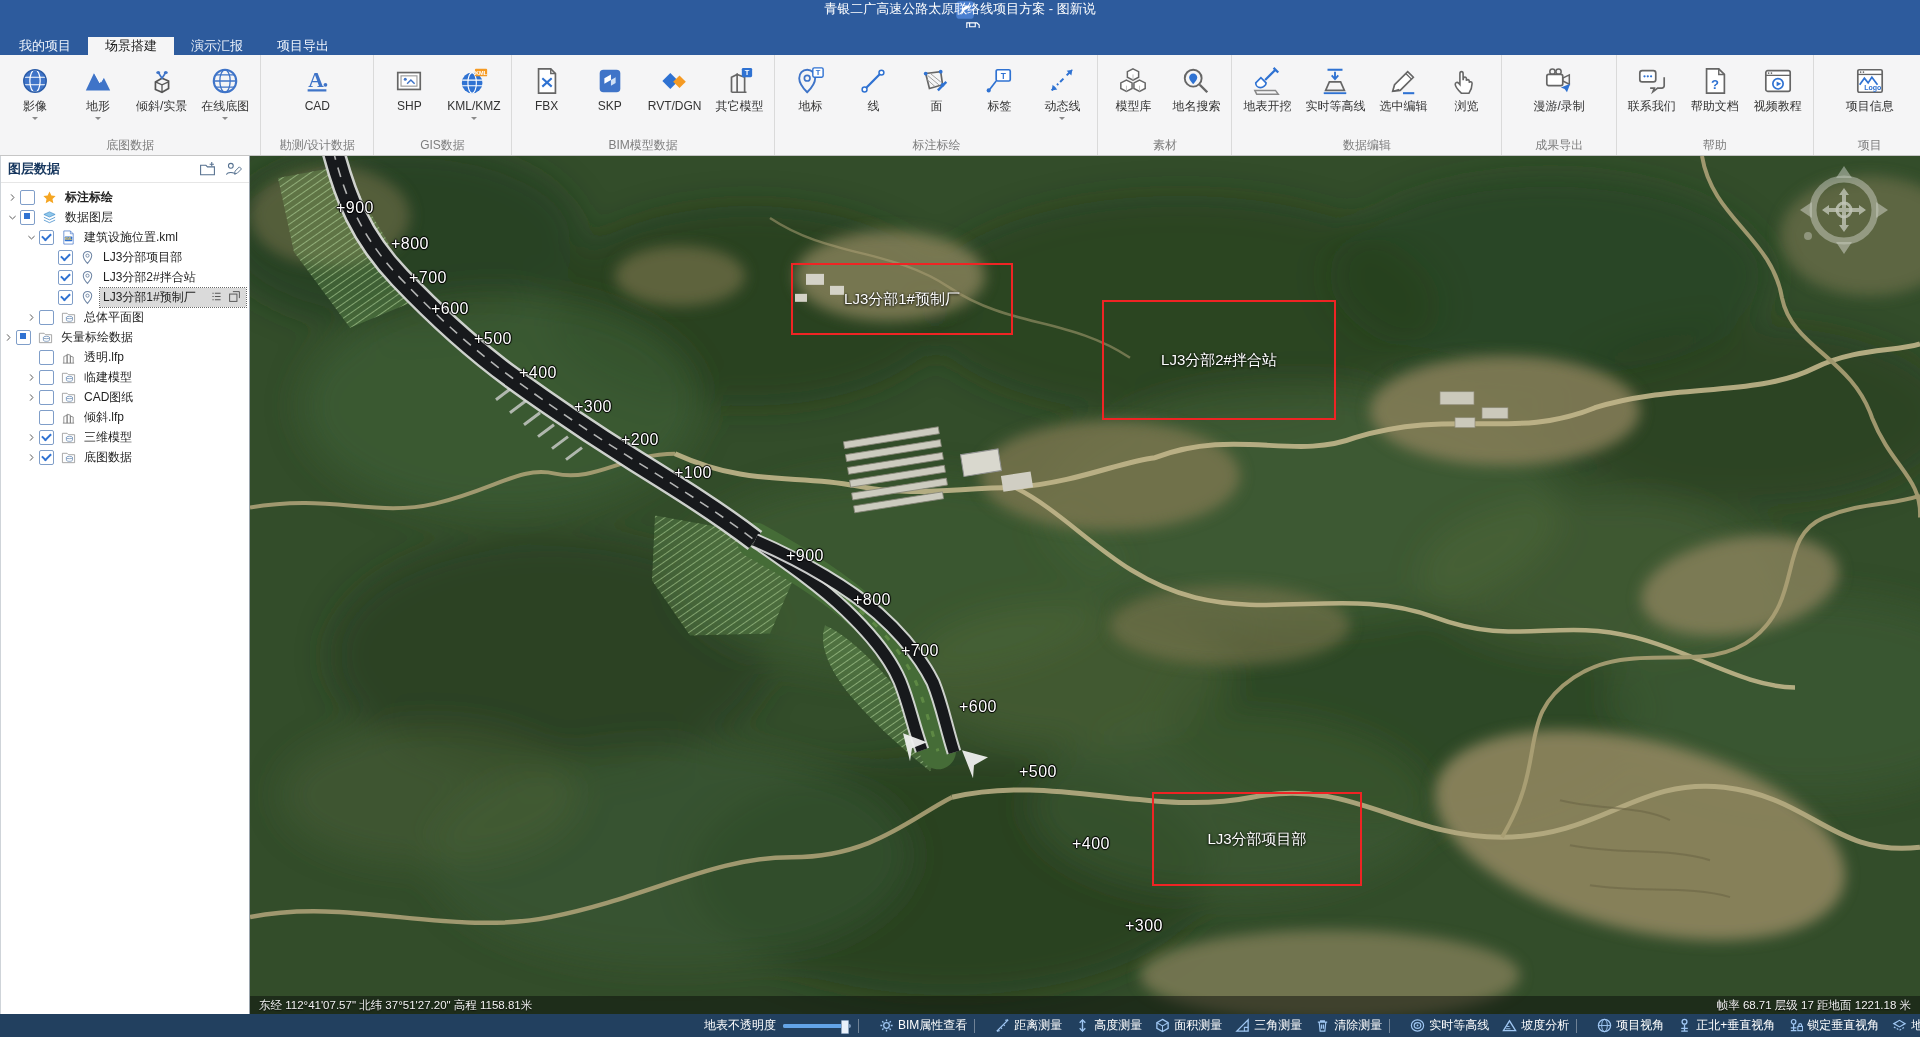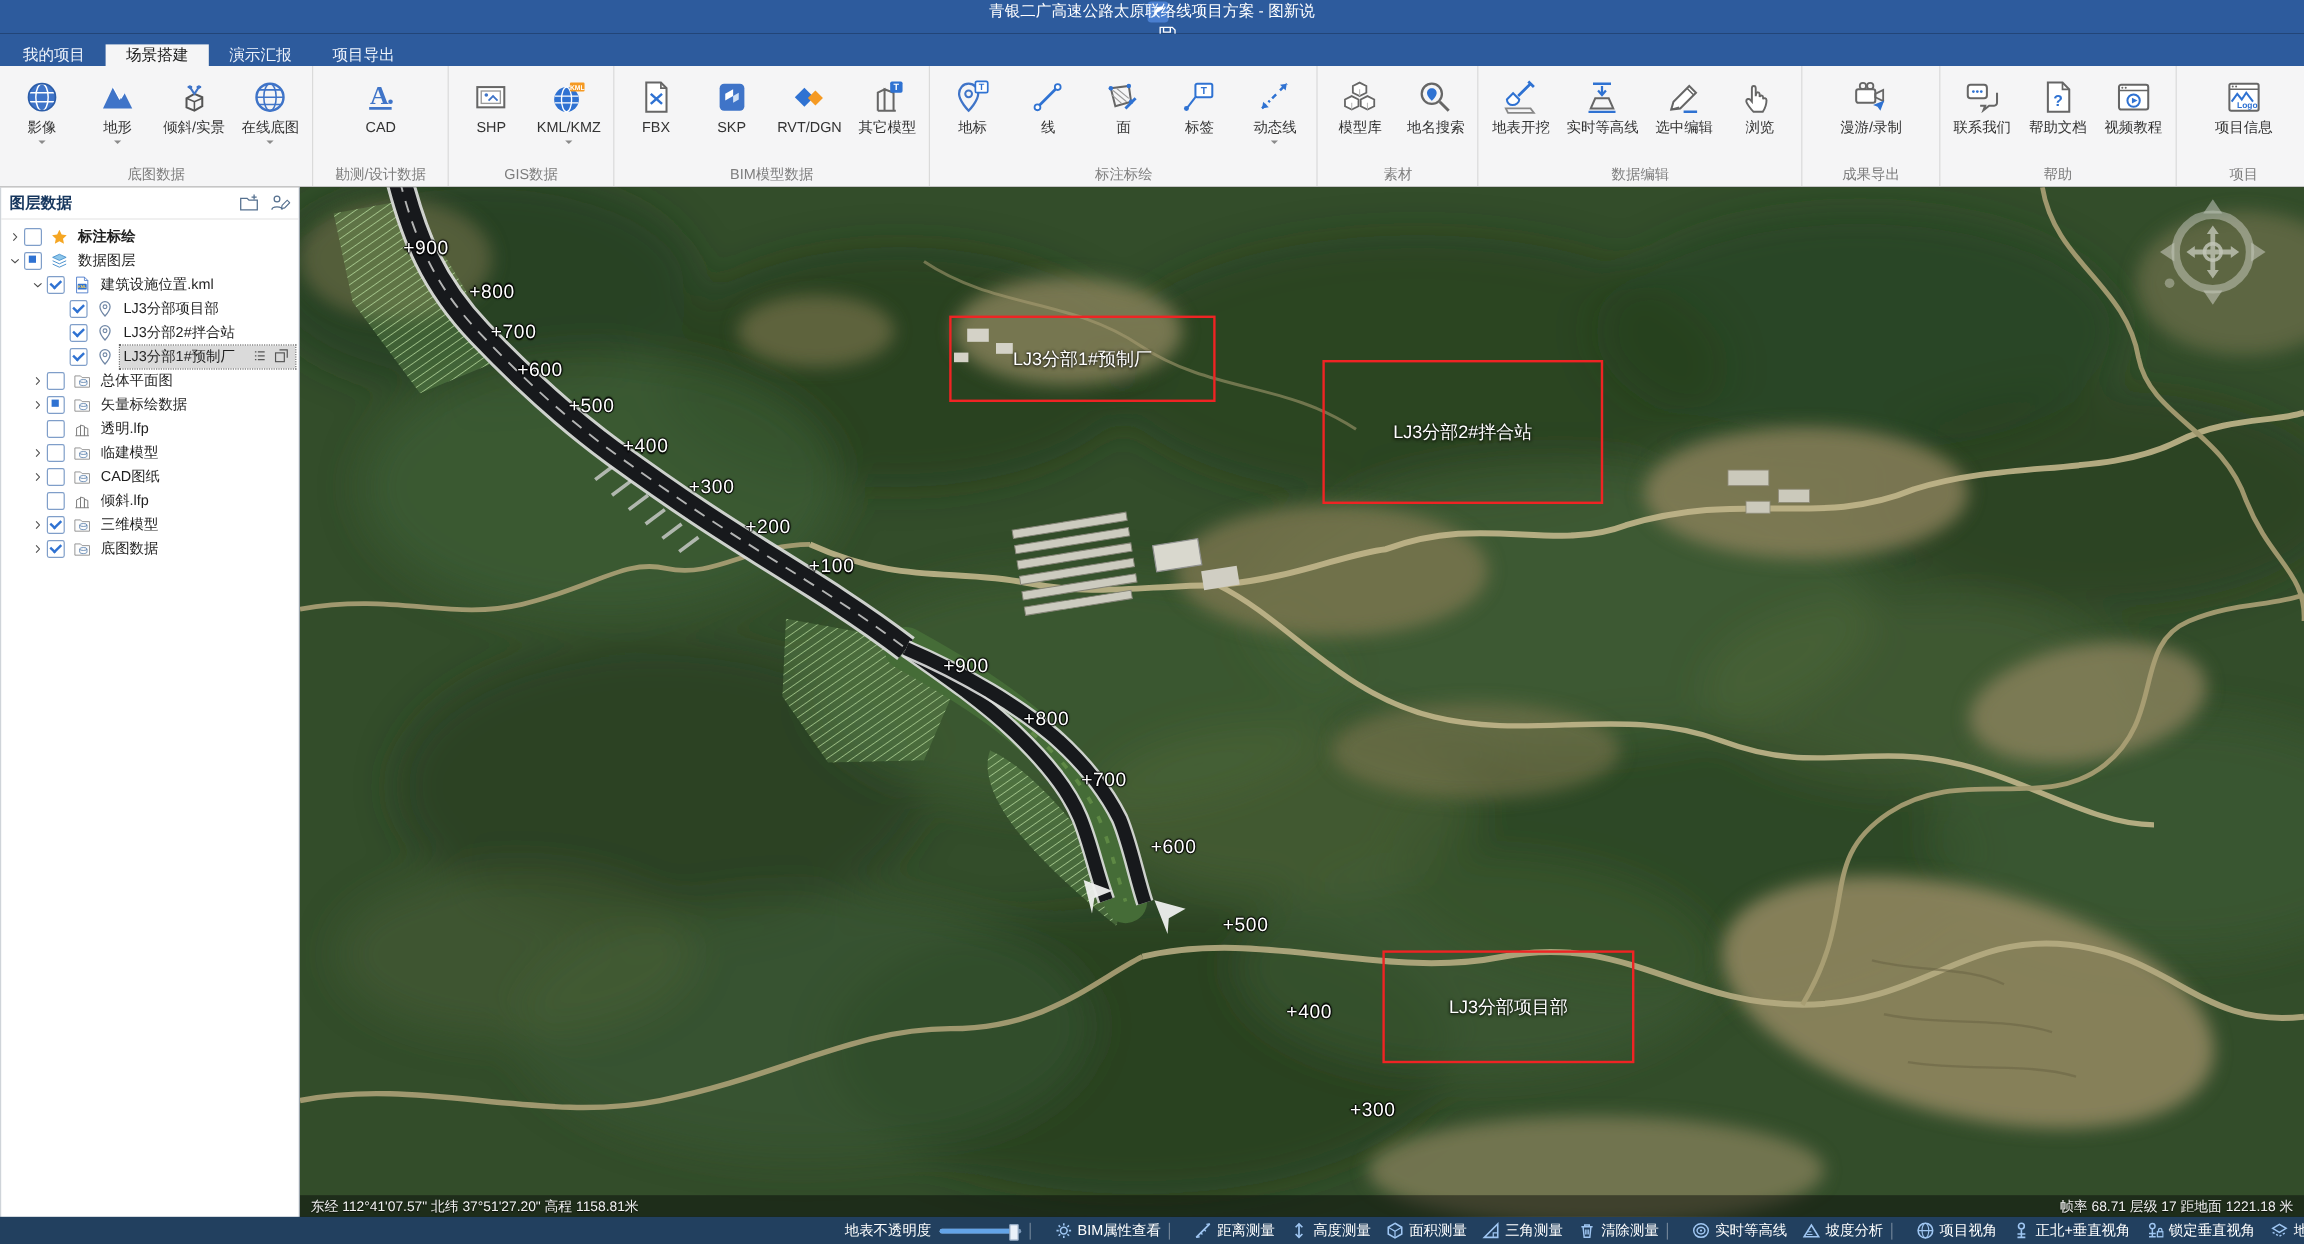--- a/index.html
+++ b/index.html
@@ -714,21 +714,21 @@
           <span class="icon">
             <svg viewBox="0 0 32 32" xmlns="http://www.w3.org/2000/svg">
               <path d="M3 7h10l3 3h13v17H3z" fill="#fdfdfd" stroke="#8c8c8c" stroke-width="1.6"></path>
               <ellipse cx="18" cy="16" rx="6.5" ry="2.6" fill="none" stroke="#5d82ae" stroke-width="1.5"></ellipse>
               <path d="M11.5 16v5.5c0 1.5 3 2.7 6.5 2.7s6.5-1.2 6.5-2.7V16" fill="none" stroke="#5d82ae" stroke-width="1.5"></path>
             </svg>
           </span>
         </span>
         <span class="tlbl">总体平面图</span>
       </div>
-      <div class="trow" style="padding-left: 23px;">
+      <div class="trow" style="">
         <span class="texp">
           <svg viewBox="0 0 32 32" xmlns="http://www.w3.org/2000/svg">
             <path d="M11 5l10 11-10 11" fill="none" stroke="#4a4a4a" stroke-width="3.2"></path>
           </svg>
         </span>
         <span class="tcb part"></span>
         <span class="tico">
           <span class="icon">
             <svg viewBox="0 0 32 32" xmlns="http://www.w3.org/2000/svg">
               <path d="M3 7h10l3 3h13v17H3z" fill="#fdfdfd" stroke="#8c8c8c" stroke-width="1.6"></path>

